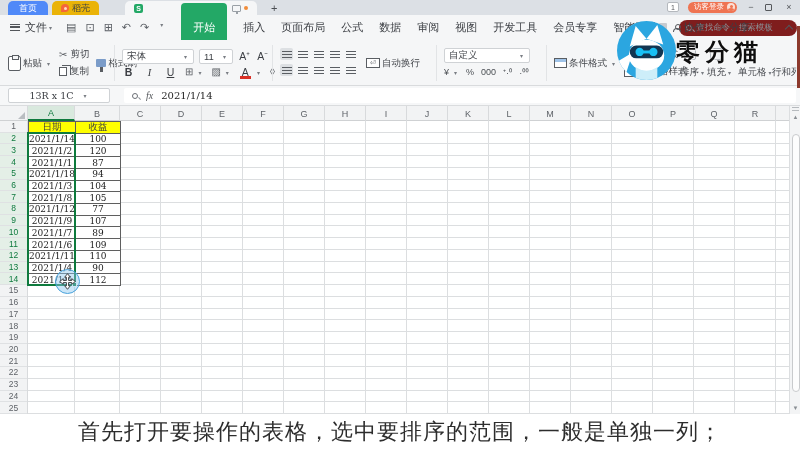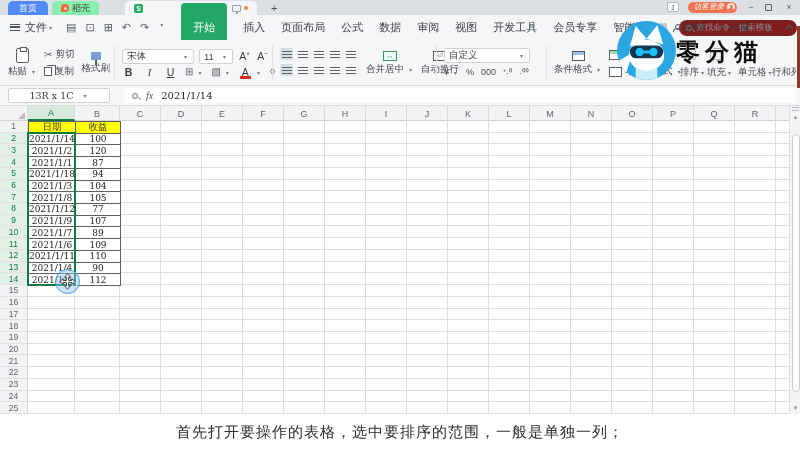--- a/index.html
+++ b/index.html
@@ -4,31 +4,31 @@
 <style>
   * { margin:0; padding:0; box-sizing:border-box; }
   html,body { width:800px; height:450px; overflow:hidden; }
   body { font-family:"Liberation Sans", sans-serif; background:#fff; position:relative; }
   .app { position:absolute; inset:0; }
 
   
   .titlebar { position:absolute; left:0; top:0; width:800px; height:15px; background:#dce0e5; display:flex; align-items:flex-end; }
   .tab { height:14px; display:flex; align-items:center; gap:3px; padding:0 9px; font-size:9px; border-radius:5px 5px 0 0; color:#3c4043; }
   .tab.home { background:#5089f8; color:#fff; margin-left:8px; width:40px; justify-content:center; }
-  .tab.docer { background:#86efac; margin-left:4px; }
+  .tab.docer { background:#eab308; margin-left:4px; }
   .flame { width:8px; height:8px; background:#f5663a; border-radius:50% 50% 50% 0; display:inline-block; position:relative; }
   .flame:after { content:""; position:absolute; left:2.5px; top:2.5px; width:3px; height:3px; background:#ffd9c2; border-radius:50%; }
   .tab.doc { background:#f5f6f7; margin-left:26px; width:132px; }
   .sicon { width:9px; height:9px; background:#23a866; color:#fff; font-size:7px; font-weight:bold; border-radius:2px; display:inline-flex; align-items:center; justify-content:center; }
   .doc-label { flex:1; font-size:9px; color:#33363a; white-space:nowrap; overflow:hidden;margin-top:48px; }
   .monitor { width:9px; height:7px; border:1px solid #9aa0a6; border-radius:1px; position:relative; }
   .monitor:after { content:""; position:absolute; left:2.5px; top:6px; width:2px; height:2px; background:#9aa0a6; }
   .orange-dot { width:4px; height:4px; border-radius:50%; background:#f08c3a; }
   .newtab { font-size:11px; color:#4a4d52; margin-left:14px; margin-bottom:1px; }
-  .tb-right { position:absolute; right:6px; top:1.5px; display:flex; align-items:center; gap:9px;font-style:italic; }
+  .tb-right { position:absolute; right:6px; top:1.5px; display:flex; align-items:center; gap:9px; }
   .winbadge { min-width:12px; height:10px; border:1px solid #b4b8bd; border-radius:2px; background:#fff; font-size:7px; color:#55585c; display:flex; align-items:center; justify-content:center; padding:0 1px; }
   .login { height:11px; background:#ef7452; border-radius:6px; color:#fff; font-size:7.5px; display:flex; align-items:center; gap:3px; padding:0 2px 0 6px; }
   .avatar { width:8px; height:8px; border-radius:50%; background:#fae0d6; position:relative; overflow:hidden; }
   .avatar:before { content:""; position:absolute; left:2.5px; top:1.5px; width:3px; height:3px; border-radius:50%; background:#ef7452; }
   .avatar:after { content:""; position:absolute; left:1px; top:5px; width:6px; height:4px; border-radius:50% 50% 0 0; background:#ef7452; }
   .winbtn { font-size:9px; color:#55585c; width:10px; text-align:center; line-height:10px; }
   .maxbox { width:7px; height:7px; border:1px solid #55585c; border-radius:1px; }
 
   
   .menubar { position:absolute; left:0; top:15px; width:800px; height:25px; background:#f5f6f7; display:flex; align-items:center; font-size:11px; color:#3b3e43; }
@@ -49,21 +49,21 @@
   .person { width:8px; height:8px; position:relative; display:inline-block; }
   .person:before { content:""; position:absolute; left:2px; top:0; width:4px; height:4px; border-radius:50%; border:1px solid #53565b; }
   .person:after { content:""; position:absolute; left:0; top:4.5px; width:6px; height:3px; border:1px solid #53565b; border-bottom:none; border-radius:4px 4px 0 0; }
   .mb-ico { color:#53565b; font-size:10px; }
   .chev { width:6px; height:6px; border-left:1.5px solid #53565b; border-top:1.5px solid #53565b; transform:rotate(45deg); margin-top:3px; }
 
   
   .ribbon { position:absolute; left:0; top:40px; width:800px; height:46px; background:#f5f6f7; border-bottom:1px solid #d9dbdd; font-size:9.5px; color:#44474c; }
   .rsep { position:absolute; top:5px; width:1px; height:36px; background:#e2e4e6; }
   .group { position:absolute; top:0; height:46px; display:flex; align-items:center; gap:7px; }
-  .bigbtn { display:flex; flex-direction:column; align-items:center; justify-content:center; gap:2px; height:42px; }
+  .bigbtn { display:flex; flex-direction:row; align-items:center; justify-content:center; gap:2px; height:42px; }
   .clip { width:13px; height:15px; border:1px solid #5a5e63; border-radius:2px; position:relative; background:#fff; }
   .clip:before { content:""; position:absolute; left:3px; top:-2px; width:5px; height:3px; background:#f5f6f7; border:1px solid #5a5e63; }
   .stack { display:flex; flex-direction:column; justify-content:center; gap:4px; }
   .mini { display:flex; align-items:center; gap:3px; }
   .ico { color:#5a5e63; font-size:10px; line-height:1; }
   .copyico { width:8px; height:9px; border:1px solid #5a5e63; position:relative; background:#fff; }
   .copyico:before { content:""; position:absolute; left:2px; top:-3px; width:8px; height:9px; border:1px solid #5a5e63; border-left:none; border-bottom:none; }
   .brush { width:10px; height:8px; background:#7b9cc9; border-radius:1px; position:relative; }
   .brush:after { content:""; position:absolute; left:4px; top:8px; width:2.5px; height:5px; background:#5a5e63; }
   .combo { background:#fff; border:1px solid #cfd2d5; border-radius:2px; height:15px; display:flex; align-items:center; justify-content:space-between; padding:0 4px; font-size:9.5px; color:#3b3e43; }
@@ -121,21 +121,21 @@
 
   
   .cursor { position:absolute; left:55px; top:163px; width:25px; height:25px; border-radius:50%; background:rgba(140,200,240,0.45); border:1.5px solid #4aa3dc; display:flex; align-items:center; justify-content:center; z-index:40; }
 
   
   .mascot { position:absolute; left:617px; top:21px; z-index:50; }
   .wm-text { position:absolute; left:676px; top:36px; z-index:50; font-size:24px; font-weight:900; letter-spacing:5px; color:#0e0e0e; text-shadow:1px 1px 0 rgba(255,255,255,.55), -1px -1px 0 rgba(255,255,255,.35); white-space:nowrap; }
   .redstrip { position:absolute; left:797px; top:26px; width:3px; height:62px; background:#8c392c; z-index:45; }
 
   
-  .caption { position:absolute; left:0; top:414px; width:800px; height:36px; background:#fff; display:flex; align-items:center; justify-content:center; font-size:15px; font-weight:500; color:#2d2d2d; letter-spacing:1px; }
+  .caption { position:absolute; left:0; top:414px; width:800px; height:36px; background:#fff; display:flex; align-items:center; justify-content:center; font-size:22px; font-weight:500; color:#2d2d2d; letter-spacing:1px; }
 </style>
 </head>
 <body>
 
 <div class="app">
 
   <div class="titlebar">
     <div class="tab home">
         <span>首页</span>
       </div>
@@ -304,27 +304,20 @@
             <i></i>
           </span>
         <span class="al">
             <i></i>
           </span>
         <span class="al">
             <i></i>
           </span>
       </div>
       <div class="bigbtn">
-        <span class="mergeico">↔</span>
-        <span class="mini">
-            <span>合并居中</span>
-            <span class="dd">▾</span>
-          </span>
-      </div>
-      <div class="bigbtn">
         <span class="mergeico" style="border-color:#5a5e63;color:#5a5e63;background:#fff;">⏎</span>
         <span>自动换行</span>
       </div>
     </div>
     <div class="rsep" style="left:436px;"></div>
 
     <div class="group" style="left:444px;">
       <div class="fcol">
         <div class="combo" style="width:86px;">
             <span>自定义</span>

